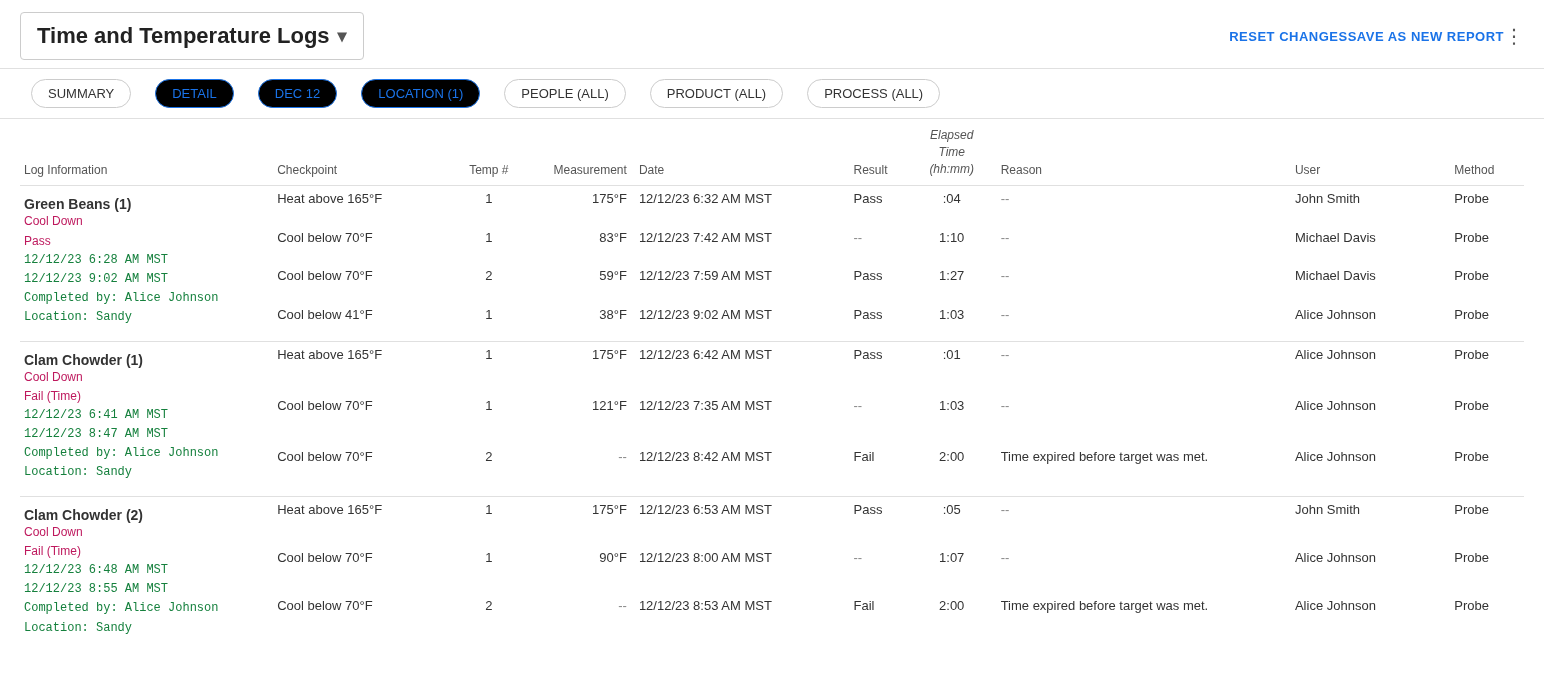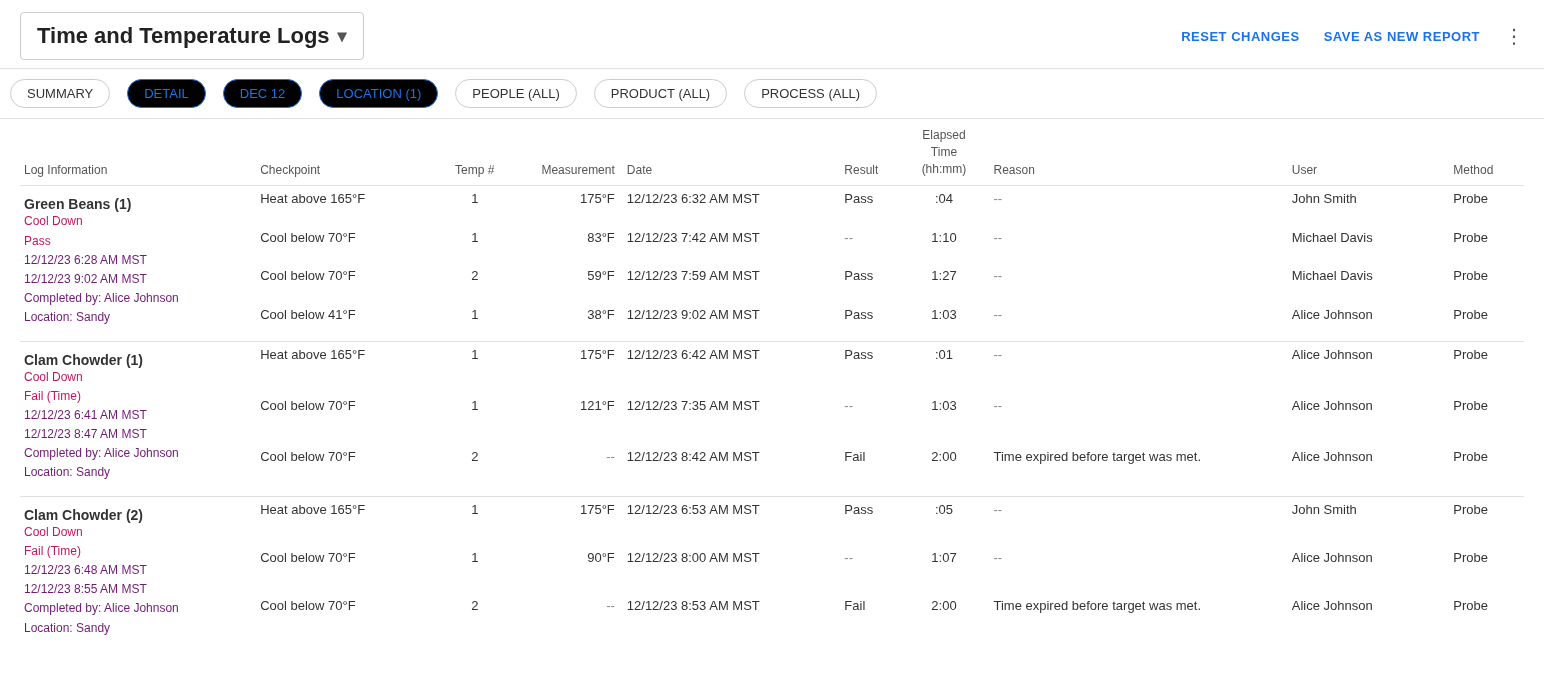--- a/index.html
+++ b/index.html
@@ -33,21 +33,20 @@
     }
 
     .title-arrow {
       font-size: 18px;
       color: #555;
     }
 
     .header-actions {
       display: flex;
       align-items: center;
-      gap: 24px;
     }
 
     .reset-link {
       color: #1a73e8;
       font-size: 13px;
       font-weight: 600;
       letter-spacing: 0.5px;
       cursor: pointer;
       text-decoration: none;
     }
@@ -63,22 +62,22 @@
 
     .more-icon {
       font-size: 20px;
       color: #555;
       cursor: pointer;
     }
 
     .filter-bar {
       display: flex;
       align-items: center;
-      gap: 17px;
-      padding: 10px 10px;
+      gap: 24px;
+      padding: 10px 31px;
       border-bottom: 1px solid #e0e0e0;
     }
 
     .filter-btn {
       border: 1px solid #ccc;
       border-radius: 20px;
       padding: 6px 16px;
       font-size: 13px;
       background: #fff;
       cursor: pointer;
@@ -107,20 +106,21 @@
       text-align: left;
       font-weight: normal;
       color: #555;
       font-size: 12px;
       border-bottom: 1px solid #e0e0e0;
       vertical-align: bottom;
     }
 
     .elapsed-header {
       text-align: center;
+      font-style: italic;
     }
 
     tbody tr td {
       padding: 4px 8px 4px 4px;
       font-size: 13px;
       vertical-align: top;
     }
 
     .group-row {
       border-top: 1px solid #e0e0e0;
@@ -139,24 +139,25 @@
       font-size: 14px;
     }
 
     .log-sub {
       color: #be185d;
       font-size: 12px;
       line-height: 1.6;
     }
 
     .log-meta {
-      color: #701a75;
+      color: #15803d;
       font-size: 12px;
       line-height: 1.6;
       padding-bottom: 8px;
+      font-family: Liberation Mono, monospace;
     }
 
     .checkpoint-col { min-width: 150px; }
     .temp-col { min-width: 55px; text-align: center; }
     .measurement-col { min-width: 90px; text-align: right; }
     .date-col { min-width: 175px; }
     .result-col { min-width: 50px; }
     .elapsed-col { min-width: 70px; text-align: center; }
     .reason-col { min-width: 240px; margin-left: 28px; }
     .user-col { min-width: 130px; }

